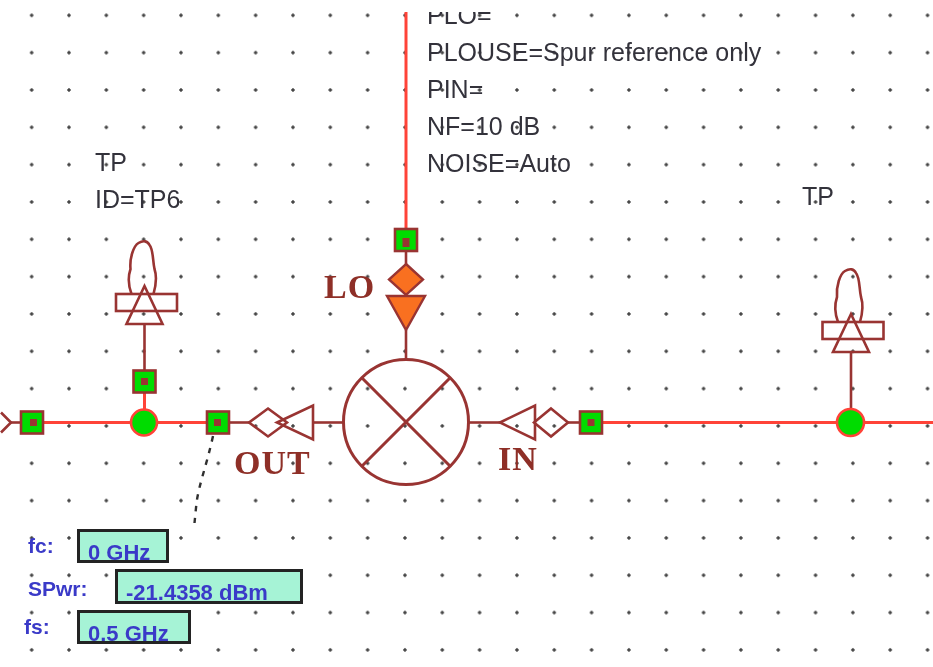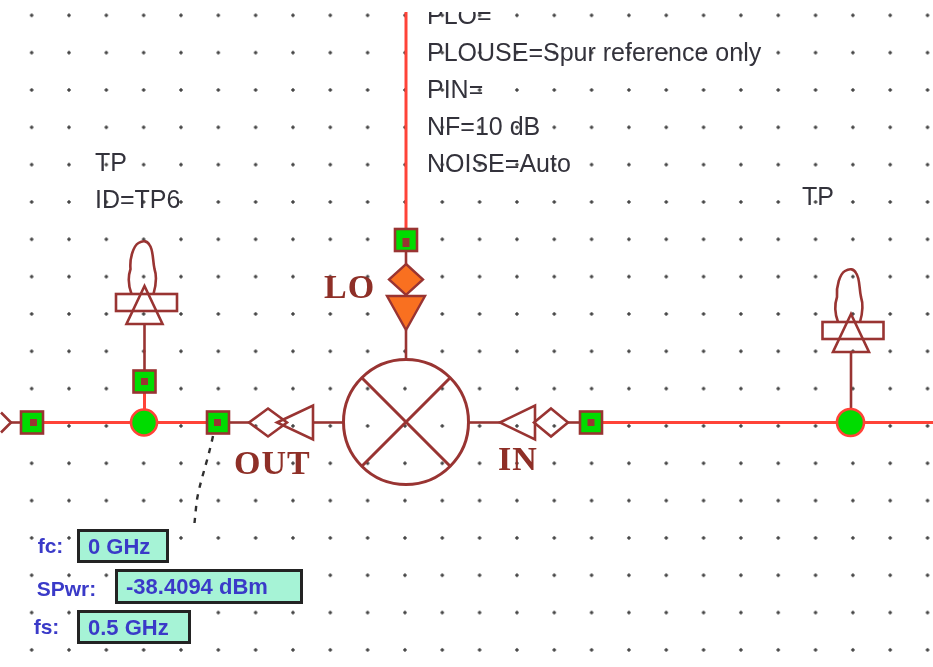--- a/index.html
+++ b/index.html
@@ -20,24 +20,24 @@
   .node-notch{fill:var(--symbol-maroon,#993432);stroke:none;}
   .node-circ{fill:var(--node-green,#00dc00);stroke:var(--wire-red,#ff4338);stroke-width:2.6;}
   .lo-fill{fill:var(--lo-orange,#f97020);stroke:var(--symbol-maroon,#993432);stroke-width:2.4;}
   .outline{fill:none;stroke:var(--symbol-maroon,#993432);stroke-width:2.6;}
   .dashline{stroke:var(--dash-gray,#2f2f2f);stroke-width:2.4;fill:none;stroke-dasharray:5.5 6.5;}
 
   .txt{position:absolute;white-space:nowrap;}
   .t-sans{font-size:25px;line-height:37px;color:var(--text-dark,#33323b);}
   .t-port{font-family:"Liberation Serif", serif;font-weight:700;font-size:34px;line-height:29px;
           color:var(--port-maroon,#8e2f27);letter-spacing:1px;}
-  .m-label{font-weight:700;font-size:21px;line-height:24px;color:var(--meas-blue,#3a3ac8);text-align:center;}
+  .m-label{font-weight:700;font-size:21px;line-height:24px;color:var(--meas-blue,#3a3ac8);text-align:left;}
   .m-box{position:absolute;background:var(--box-bg,#a6f3d6);border:3px solid var(--box-border,#232323);
          font-weight:700;font-size:22px;line-height:28px;color:var(--meas-blue,#3a3ac8);
-         padding:1px 8px 1px 8px;white-space:nowrap;box-sizing:border-box;}
+         padding:7px 8px 1px 8px;white-space:nowrap;box-sizing:border-box;}
 </style>
 </head>
 <body>
 
 <div class="stage">
 
   <svg class="draw" width="933" height="667" viewBox="0 0 933 667">
     <defs>
       <g id="probe-symbol">
         <path class="lead" d="M 17,58 C 14,50 13,42 16,33 C 15,22 19,10 24,7 C 29,4 33,5 35,9 C 39,14 38,24 40,33 C 43,42 41,51 39,58"></path>
@@ -131,21 +131,21 @@
   <div class="txt t-port" style="left:234px; top:436px;">OUT</div>
   <div class="txt t-port" style="left:498px; top:432px;">IN</div>
 
   <div class="txt m-label" style="left:28px; top:522px; width:45px;">fc:</div>
   <div class="m-box" style="left:77px; top:517px; min-width:92px; height:34px;">
     <span>0 GHz</span>
   </div>
 
   <div class="txt m-label" style="left:28px; top:565px; width:77px;">SPwr:</div>
   <div class="m-box" style="left:115px; top:557px; min-width:188px; height:35px;">
-    <span>-38.4094 dBm</span>
+    <span>-21.4358 dBm</span>
   </div>
 
   <div class="txt m-label" style="left:24px; top:603px; width:45px;">fs:</div>
   <div class="m-box" style="left:77px; top:598px; min-width:114px; height:34px;">
     <span>0.5 GHz</span>
   </div>
 
 </div>
 
 </body></html>

